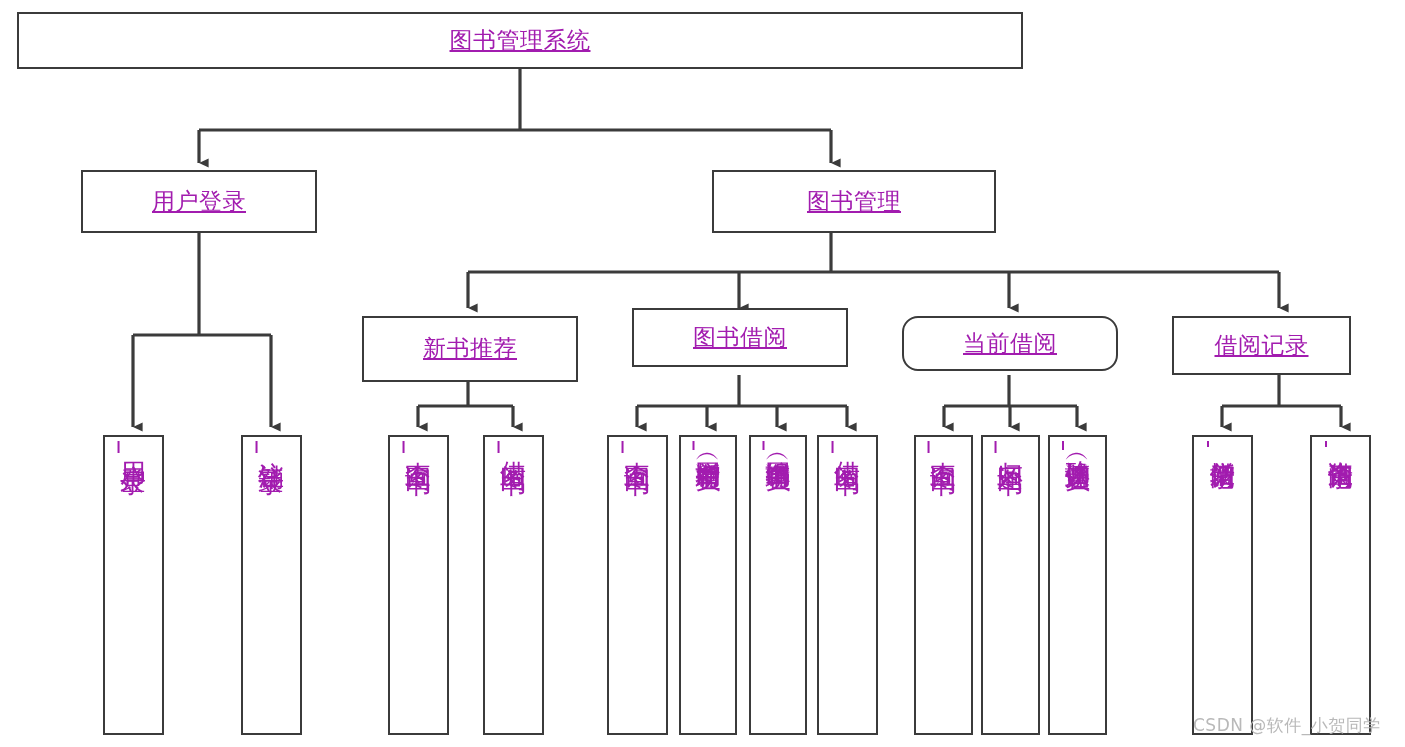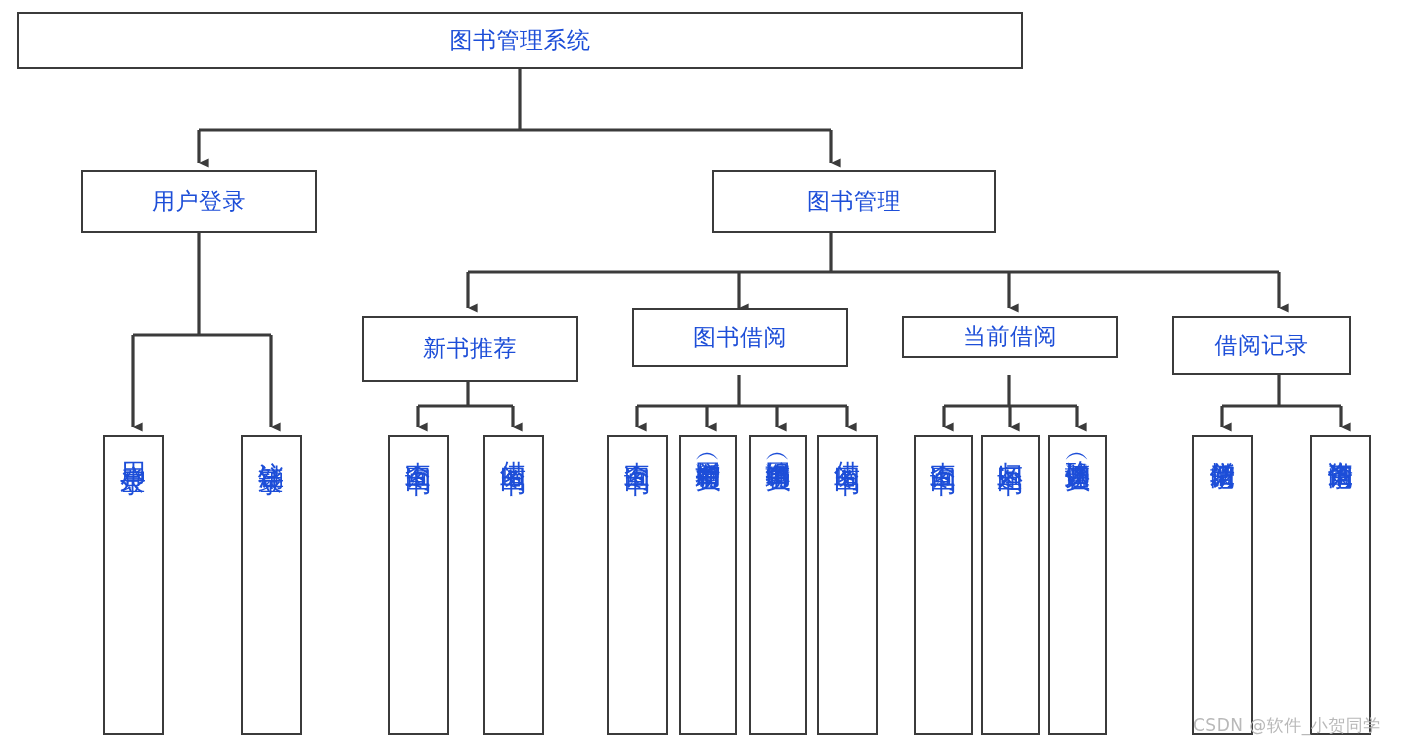--- a/index.html
+++ b/index.html
@@ -32,22 +32,23 @@
     border: 2.5px solid #3b3b3b;
     background: #ffffff;
     display: flex;
     align-items: center;
     justify-content: center;
     color: #3a3a3a;
   }
   .node .node-label {
     display: block;
     text-align: center;
-    color: #1d4ed8;
+    color: #a21caf;
     letter-spacing: 0.5px;
+    text-decoration: underline;
   }
   
   .node.horiz .node-label {
     font-size: 23px;
     line-height: 1.2;
     white-space: nowrap;
   }
   .node.root .node-label {
     font-size: 23px;
   }
@@ -145,21 +146,21 @@
   <div class="node horiz" style="left:712px; top:170px; width:284px; height:63px;">
     <span class="node-label">图书管理</span>
   </div>
 
   <div class="node horiz" style="left:362px; top:316px; width:216px; height:66px;">
     <span class="node-label">新书推荐</span>
   </div>
   <div class="node horiz" style="left:632px; top:308px; width:216px; height:59px;">
     <span class="node-label">图书借阅</span>
   </div>
-  <div class="node horiz" style="left:902px; top:316px; width:216px; height:42px;">
+  <div class="node horiz" style="left:902px; top:316px; width:216px; height:55px;border-radius:16px;">
     <span class="node-label">当前借阅</span>
   </div>
   <div class="node horiz" style="left:1172px; top:316px; width:179px; height:59px;align-items:center;">
     <span class="node-label">借阅记录</span>
   </div>
 
   <div class="node vert" style="left:103px; top:435px; width:61px; height:300px;">
     <span class="node-label">用户登录</span>
   </div>
   <div class="node vert" style="left:241px; top:435px; width:61px; height:300px;">

